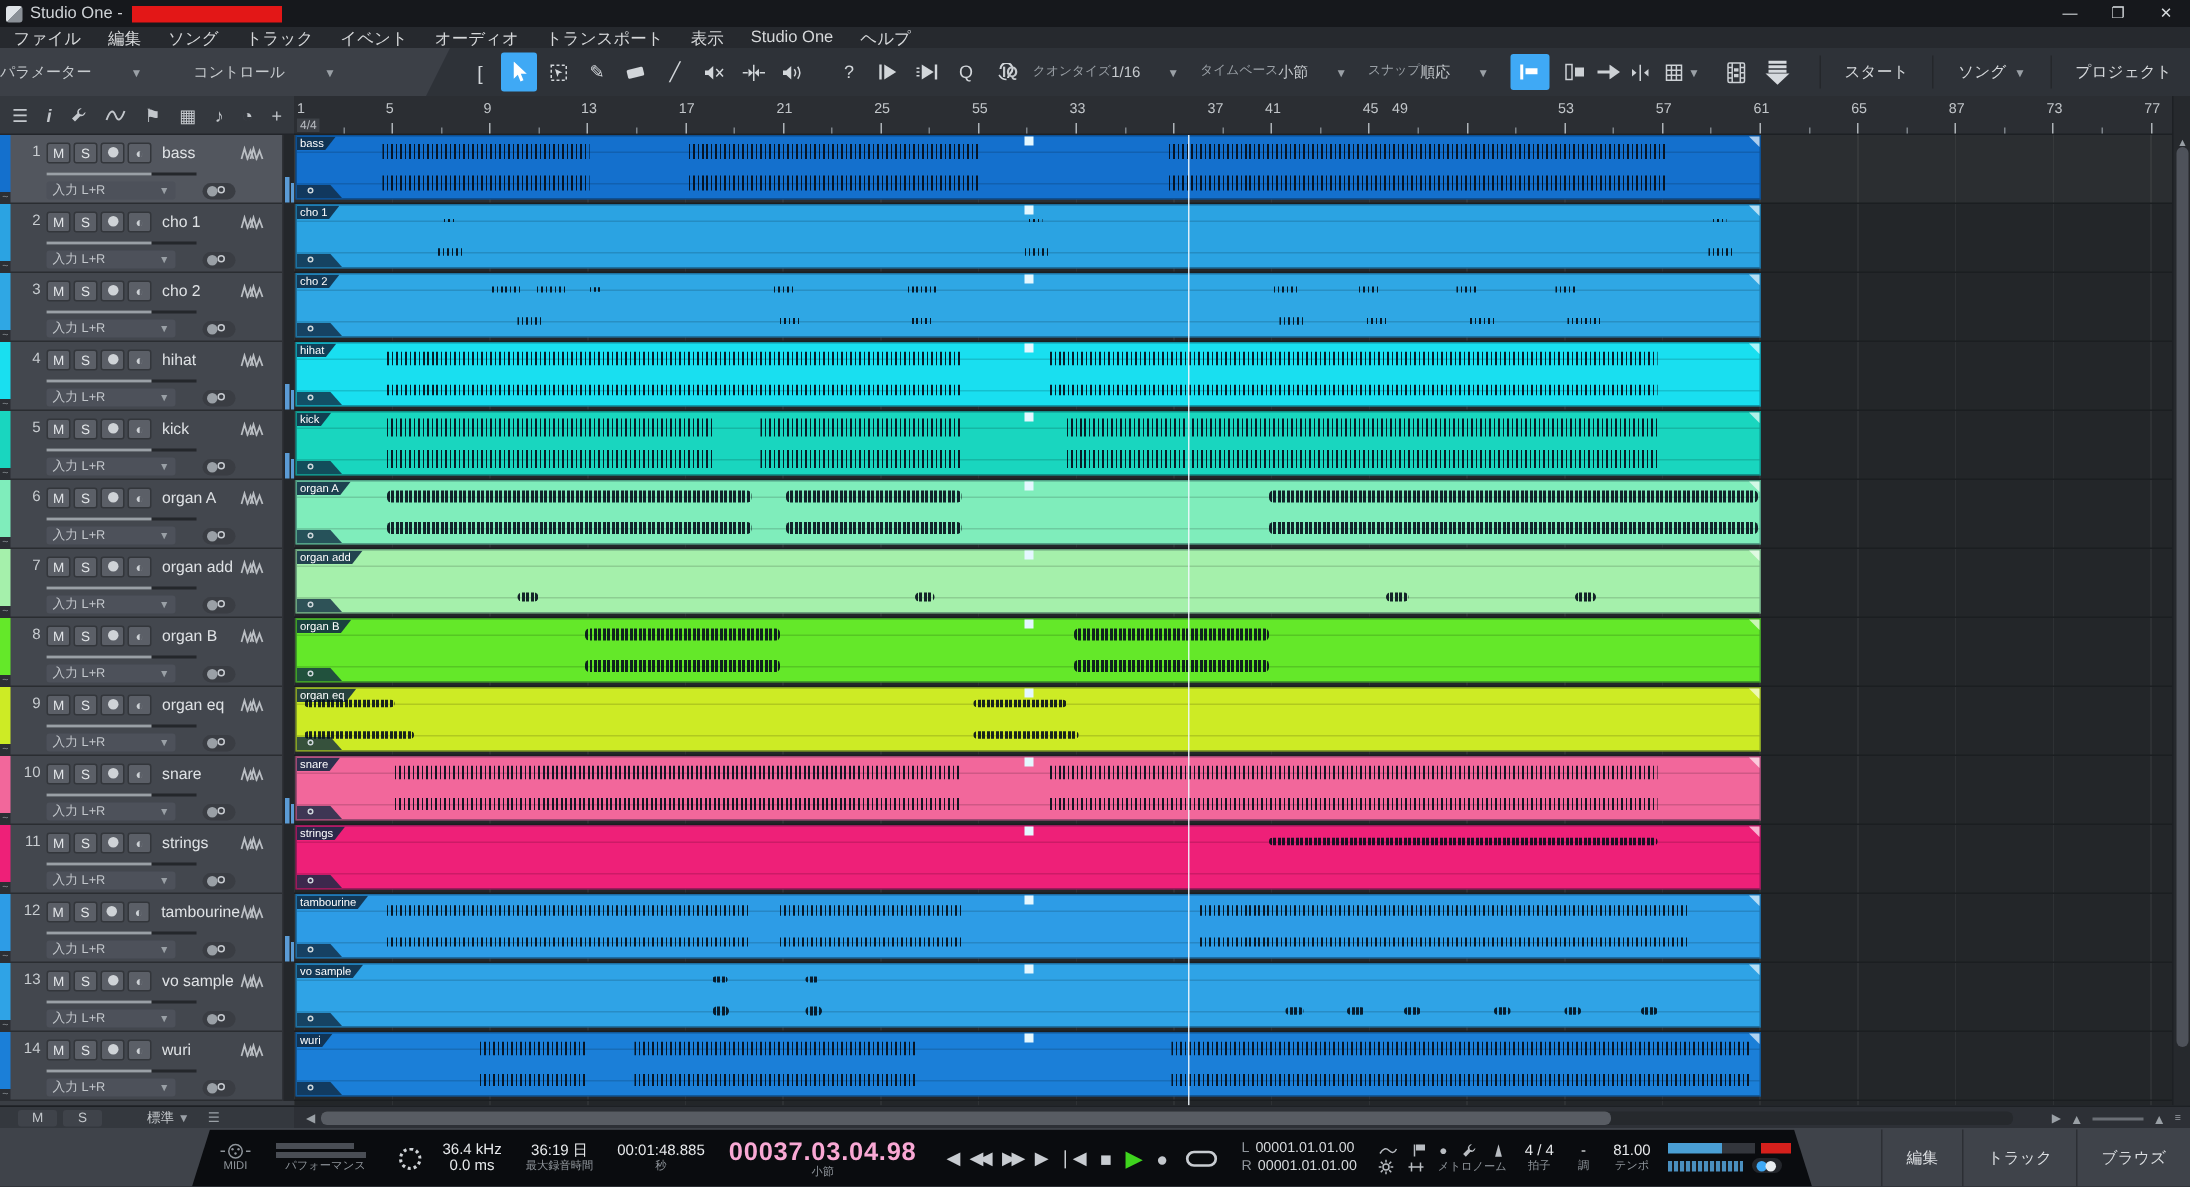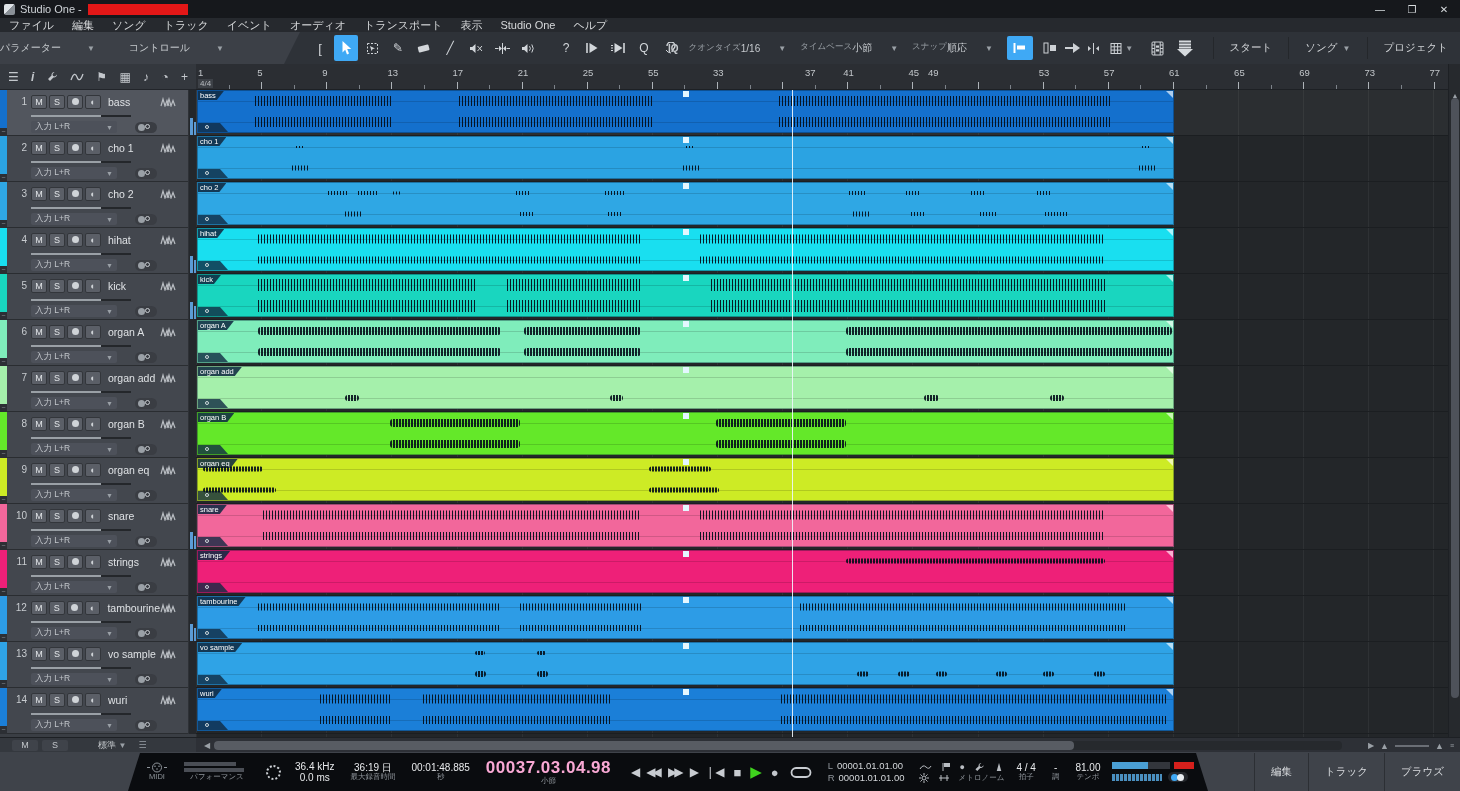--- a/index.html
+++ b/index.html
@@ -930,21 +930,21 @@
     <span class="r-tick min" style="left: 879.282px;"></span>
     <span class="r-num" style="left: 907.848px;">57</span>
     <span class="r-tick maj" style="left: 911.848px;"></span>
     <span class="r-tick min" style="left: 944.414px;"></span>
     <span class="r-num" style="left: 972.98px;">61</span>
     <span class="r-tick maj" style="left: 976.98px;"></span>
     <span class="r-tick min" style="left: 1009.55px;"></span>
     <span class="r-num" style="left: 1038.11px;">65</span>
     <span class="r-tick maj" style="left: 1042.11px;"></span>
     <span class="r-tick min" style="left: 1074.68px;"></span>
-    <span class="r-num" style="left: 1103.24px;">69</span>
+    <span class="r-num" style="left: 1103.24px;">87</span>
     <span class="r-tick maj" style="left: 1107.24px;"></span>
     <span class="r-tick min" style="left: 1139.81px;"></span>
     <span class="r-num" style="left: 1168.38px;">73</span>
     <span class="r-tick maj" style="left: 1172.38px;"></span>
     <span class="r-tick min" style="left: 1204.94px;"></span>
     <span class="r-num" style="left: 1233.51px;">77</span>
     <span class="r-tick maj" style="left: 1237.51px;"></span>
     <span class="r-tick min" style="left: 32.566px;"></span>
   </div>
 

